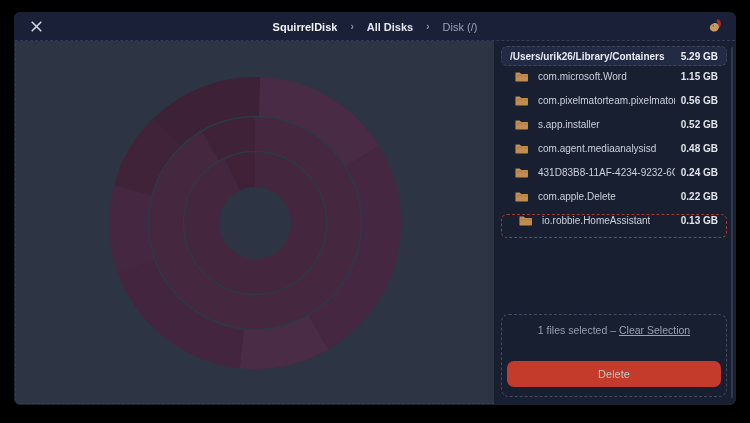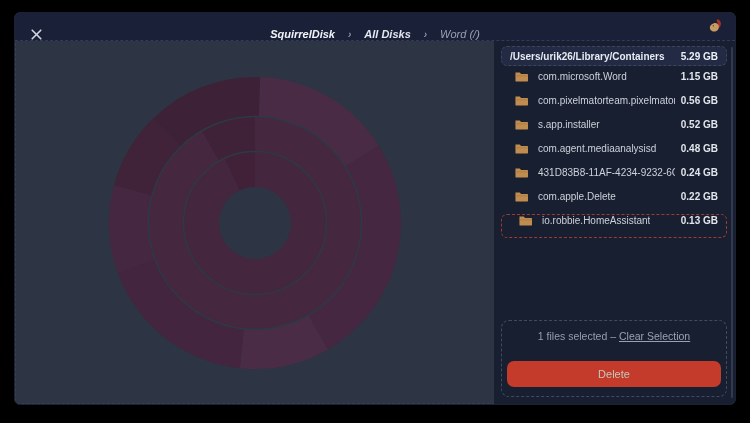--- a/index.html
+++ b/index.html
@@ -8,22 +8,22 @@
     font-family:"Liberation Sans", sans-serif;position:relative;
   }
   .window{
     position:absolute;left:14px;top:12px;width:722px;height:393px;
     background:#2d3444;border-radius:6px;display:flex;flex-direction:column;
     border:1px solid #1c2233;box-sizing:border-box;overflow:hidden;
     outline:1px dashed rgba(90,100,130,.25);outline-offset:-2px;
   }
   
   .topbar{
-    height:27px;background:#1a2038;flex:0 0 auto;display:flex;align-items:flex-end;
-    position:relative;border-bottom:1px dashed rgba(100,110,140,.35);font-style:italic;
+    height:27px;background:#1a2038;flex:0 0 auto;display:flex;align-items:center;
+    position:relative;border-bottom:1px dashed rgba(100,110,140,.35);
   }
   .close-btn{margin-left:16px;display:flex;align-items:center;cursor:pointer;}
   .breadcrumb{
     position:absolute;left:0;right:0;display:flex;justify-content:center;
     align-items:center;gap:13px;font-size:11px;pointer-events:none;
   }
   .breadcrumb span{pointer-events:auto;}
   .bc-root{color:#f2f4f8;font-weight:bold;}
   .bc-mid{color:#e4e7ee;font-weight:bold;}
   .bc-leaf{color:#99a0b3;}
@@ -52,21 +52,21 @@
   .row .f-name{font-size:10px;color:#ccd1db;margin-left:10px;white-space:nowrap;overflow:hidden;}
   .row .f-size{font-size:10px;color:#e2e5eb;font-weight:bold;margin-left:auto;padding-left:6px;white-space:nowrap;}
   .row.selected{border-color:#9e3a33;padding-left:17px;}
   .folder-ico{flex:0 0 auto;display:flex;}
   .scrollbar{position:absolute;right:2px;top:6px;bottom:6px;width:2px;background:#323a52;border-radius:2px;cursor:pointer;}
   
   .sel-box{
     margin-top:auto;border:1px dashed #424a63;border-radius:8px;
     padding:9px 5px 9px 5px;display:flex;flex-direction:column;align-items:center;flex:0 0 auto;
   }
-  .sel-status{font-size:10.5px;color:#969db1;margin-bottom:19px;}
+  .sel-status{font-size:10.5px;color:#969db1;margin-bottom:25px;}
   .sel-clear{color:#9aa1b5;text-decoration:underline;cursor:pointer;}
   .delete-btn{
     width:100%;height:26px;border:none;border-radius:7px;background:#c43b2c;
     color:#c3c8bd;font-weight:normal;font-size:11px;cursor:pointer;
     font-family:"Liberation Sans", sans-serif;
   }
 </style>
 </head>
 <body>
 
@@ -77,21 +77,21 @@
       <svg width="11" height="11" viewBox="0 0 11 11">
         <line x1="1.2" y1="1.2" x2="9.8" y2="9.8" stroke="#d2d6de" stroke-width="1.6" stroke-linecap="round"></line>
         <line x1="9.8" y1="1.2" x2="1.2" y2="9.8" stroke="#d2d6de" stroke-width="1.6" stroke-linecap="round"></line>
       </svg>
     </span>
     <div class="breadcrumb">
       <span class="bc-root">SquirrelDisk</span>
       <span class="bc-sep">›</span>
       <span class="bc-mid">All Disks</span>
       <span class="bc-sep">›</span>
-      <span class="bc-leaf">Word (/)</span>
+      <span class="bc-leaf">Disk (/)</span>
     </div>
     <span class="logo">
       <svg width="17" height="17" viewBox="0 0 20 20">
         <path d="M12.6 1.4 c3.6 1.1 4.8 5.6 2.7 8.8 c-1.2 1.8 -3.1 2.9 -5 2.6 c2.5 -2.4 3.2 -6.3 1.1 -9.2 c-0.4 -0.6 0.5 -2.4 1.2 -2.2 z" fill="#a93226"></path>
         <path d="M7.4 6.6 c2.9 -1.6 6.2 0.2 6.5 3.3 c0.3 3.5 -2.3 6.1 -5.5 6.1 c-3 0 -5.3 -2.2 -5 -5 c0.2 -2 1.7 -3.5 4 -4.4 z" fill="#c79b62"></path>
         <circle cx="7.4" cy="9.2" r="0.7" fill="#3a2a18"></circle>
       </svg>
     </span>
   </div>
 

